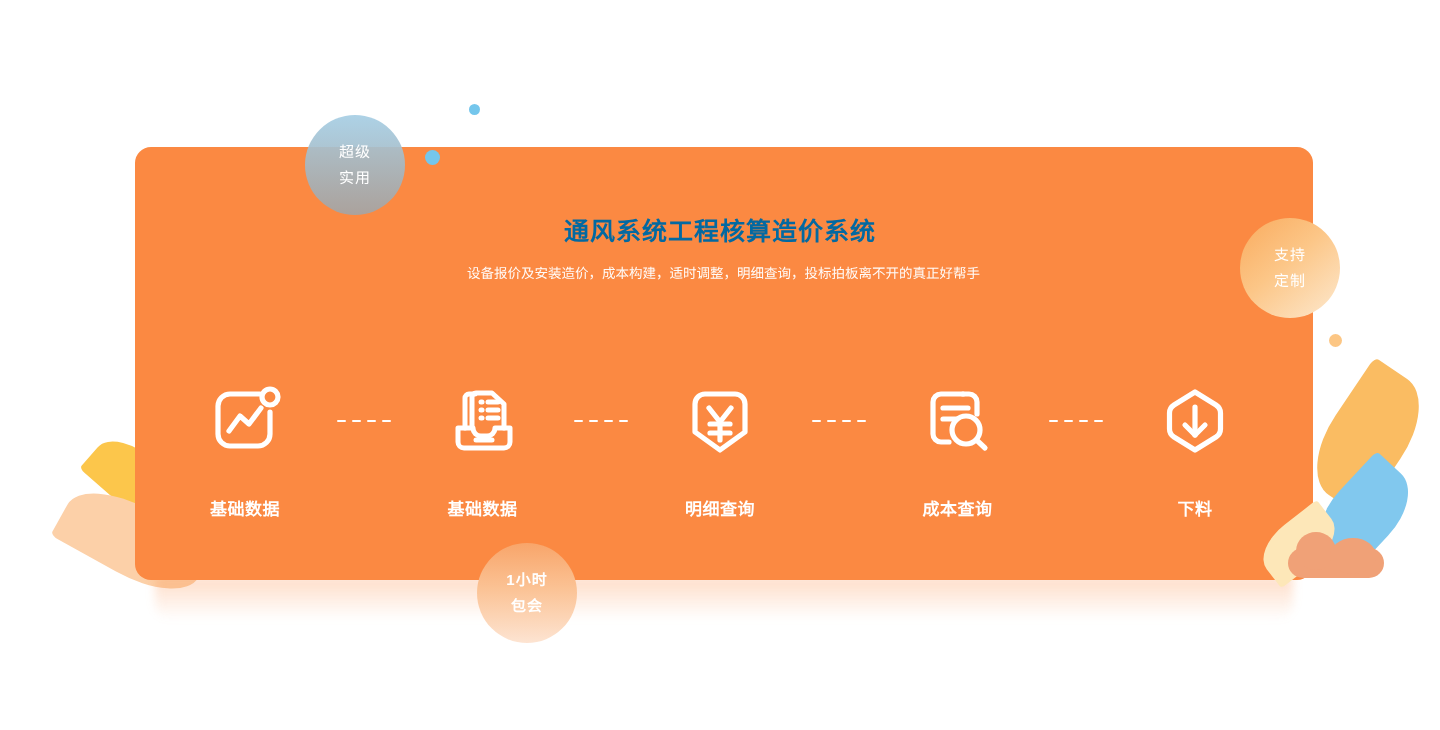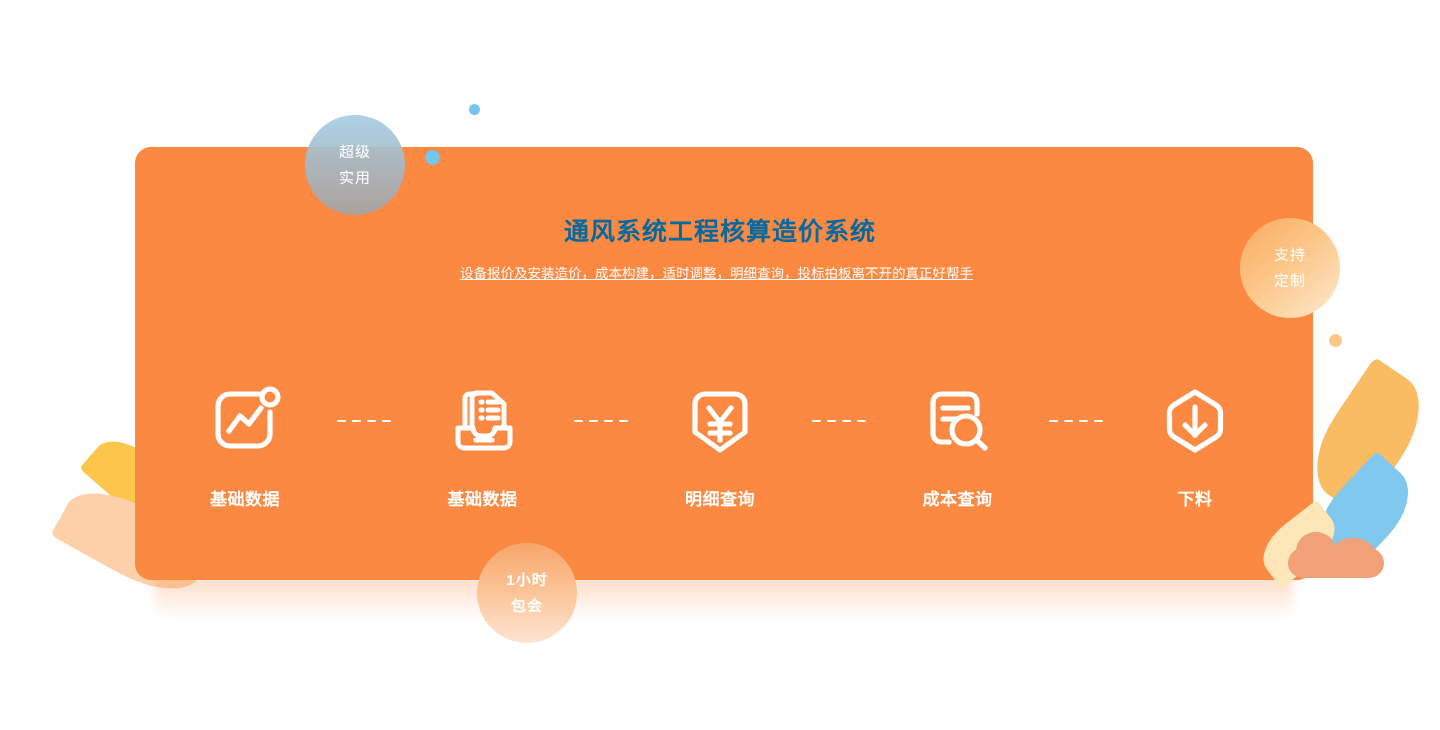--- a/index.html
+++ b/index.html
@@ -133,44 +133,44 @@
     font-weight: bold;
     letter-spacing: 1px;
     line-height: 34px;
   }
   .subtitle {
     position: absolute;
     left: 50%;
     transform: translateX(-50%);
     top: 262px;
     width: 520px;
-    text-align: left;
+    text-align: right;
     color: #ffffff;
     font-size: 13.5px;
     line-height: 23px;
     opacity: 0.97;
-    text-decoration: underline;
   }
 
   
   .features {
     position: absolute;
     left: 180px;
     top: 375px;
     width: 1080px;
     height: 150px;
     display: flex;
     align-items: flex-start;
     justify-content: space-between;
   }
   .feature {
     width: 130px;
     display: flex;
     flex-direction: column;
     align-items: center;
+    gap: 10px;
   }
   .feature-icon {
     width: 92px;
     height: 92px;
     display: flex;
     align-items: center;
     justify-content: center;
   }
   .feature-icon svg { display: block; }
   .feature-label {

